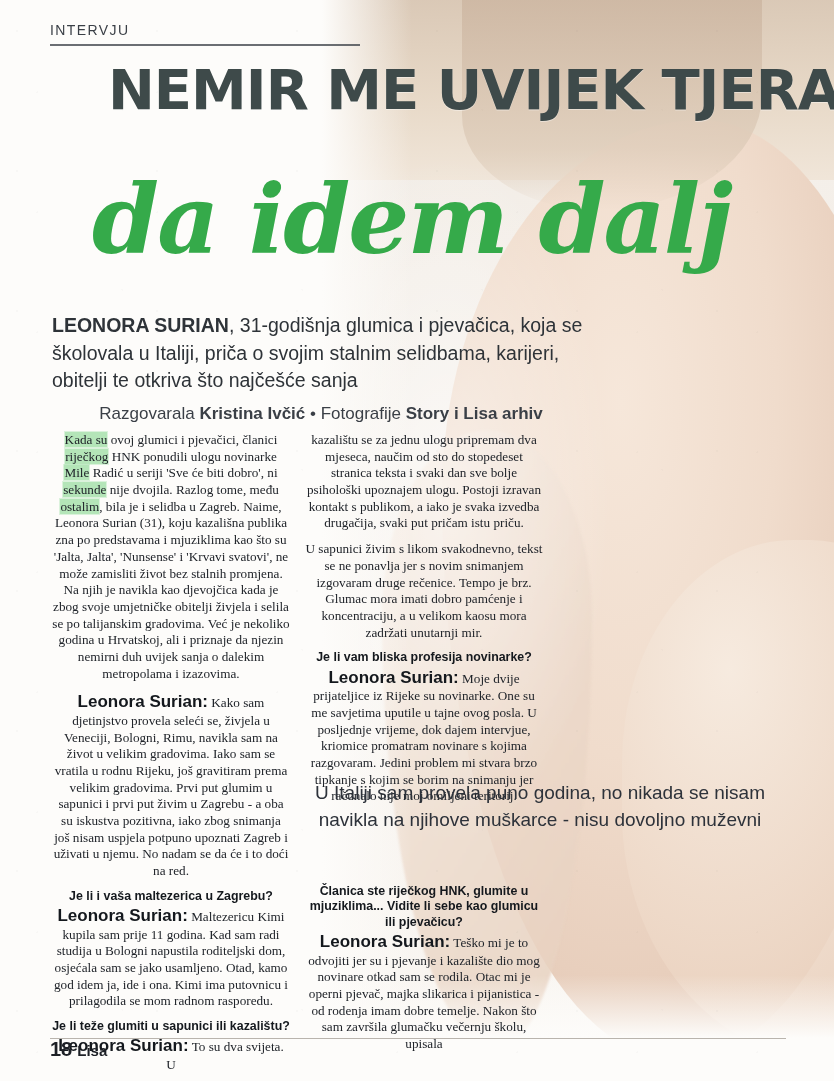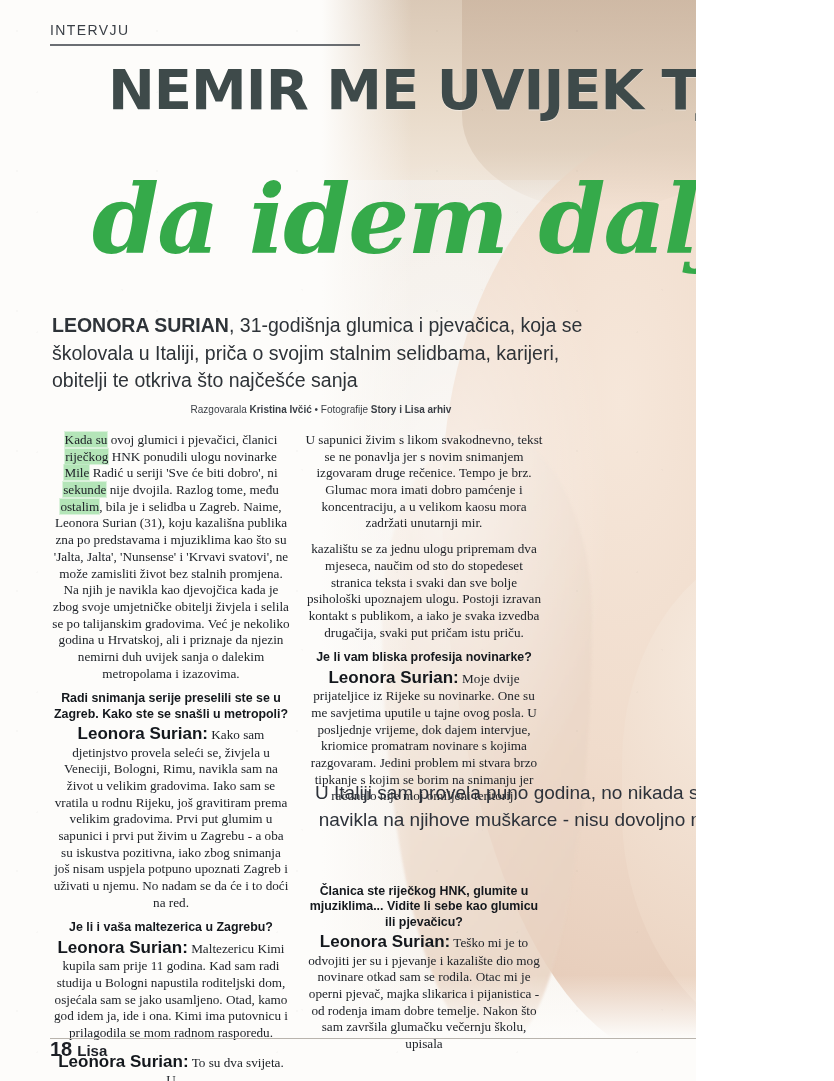--- a/index.html
+++ b/index.html
@@ -9,21 +9,21 @@
   body {
     width: 834px;
     height: 1081px;
     background: #ffffff;
     font-family: "Liberation Sans", sans-serif;
     overflow: hidden;
     position: relative;
   }
   .page {
     position: relative;
-    width: 696px;
+    width: 834px;
     height: 1081px;
     background: #fdfcfa;
     overflow: hidden;
   }
 
   
   .photo {
     position: absolute;
     left: 322px;
     top: 0;
@@ -174,21 +174,21 @@
   }
   .standfirst b {
     font-weight: bold;
   }
   .credits {
     position: absolute;
     left: 52px;
     top: 404px;
     width: 538px;
     text-align: center;
-    font-size: 10px;
+    font-size: 17px;
     color: #3a3f46;
   }
   .credits b { font-weight: bold; }
 
   
   .col {
     position: absolute;
     top: 432px;
     width: 238px;
     font-family: "Liberation Serif", serif;
@@ -279,32 +279,32 @@
   <div class="headline">NEMIR ME UVIJEK TJERA</div>
   <div class="headline-script">da idem dalj</div>
 
   <div class="standfirst"><b>LEONORA SURIAN</b><span>, 31-godišnja glumica i pjevačica, koja se školovala u Italiji, priča o svojim stalnim selidbama, karijeri, obitelji te otkriva što najčešće sanja</span></div>
 
   <div class="credits"><span>Razgovarala </span><b>Kristina Ivčić</b><span> • Fotografije </span><b>Story i Lisa arhiv</b></div>
 
   <div class="col col-1">
     <p><span class="hl">Kada su</span><span> ovoj glumici i pjevačici, članici </span><span class="hl">riječkog</span><span> HNK ponudili ulogu novinarke </span><span class="hl">Mile</span><span> Radić u seriji 'Sve će biti dobro', ni </span><span class="hl">sekunde</span><span> nije dvojila. Razlog tome, među </span><span class="hl">ostalim</span><span>, bila je i selidba u Zagreb. Naime, Leonora Surian (31), koju kazališna publika zna po predstavama i mjuziklima kao što su 'Jalta, Jalta', 'Nunsense' i 'Krvavi svatovi', ne može zamisliti život bez stalnih promjena. Na njih je navikla kao djevojčica kada je zbog svoje umjetničke obitelji živjela i selila se po talijanskim gradovima. Već je nekoliko godina u Hrvatskoj, ali i priznaje da njezin nemirni duh uvijek sanja o dalekim metropolama i izazovima.</span></p>
 
-    <p class="q">Radi snimanja serije preselili ste se u Zagreb. Kako ste se snašli u metropoli?</p>
     <p><span class="spkr">Leonora Surian:</span><span> Kako sam djetinjstvo provela seleći se, živjela u Veneciji, Bologni, Rimu, navikla sam na život u velikim gradovima. Iako sam se vratila u rodnu Rijeku, još gravitiram prema velikim gradovima. Prvi put glumim u sapunici i prvi put živim u Zagrebu - a oba su iskustva pozitivna, iako zbog snimanja još nisam uspjela potpuno upoznati Zagreb i uživati u njemu. No nadam se da će i to doći na red.</span></p>
 
     <p class="q">Je li i vaša maltezerica u Zagrebu?</p>
     <p><span class="spkr">Leonora Surian:</span><span> Maltezericu Kimi kupila sam prije 11 godina. Kad sam radi studija u Bologni napustila roditeljski dom, osjećala sam se jako usamljeno. Otad, kamo god idem ja, ide i ona. Kimi ima putovnicu i prilagodila se mom radnom rasporedu.</span></p>
 
+    <p class="q">Je li teže glumiti u sapunici ili kazalištu?</p>
     <p><span class="spkr">Leonora Surian:</span><span> To su dva svijeta. U</span></p>
   </div>
 
   <div class="col col-2">
+    <p>kazalištu se za jednu ulogu pripremam dva mjeseca, naučim od sto do stopedeset stranica teksta i svaki dan sve bolje psihološki upoznajem ulogu. Postoji izravan kontakt s publikom, a iako je svaka izvedba drugačija, svaki put pričam istu priču.</p>
     <p>U sapunici živim s likom svakodnevno, tekst se ne ponavlja jer s novim snimanjem izgovaram druge rečenice. Tempo je brz. Glumac mora imati dobro pamćenje i koncentraciju, a u velikom kaosu mora zadržati unutarnji mir.</p>
-    <p>kazalištu se za jednu ulogu pripremam dva mjeseca, naučim od sto do stopedeset stranica teksta i svaki dan sve bolje psihološki upoznajem ulogu. Postoji izravan kontakt s publikom, a iako je svaka izvedba drugačija, svaki put pričam istu priču.</p>
 
     <p class="q">Je li vam bliska profesija novinarke?</p>
     <p><span class="spkr">Leonora Surian:</span><span> Moje dvije prijateljice iz Rijeke su novinarke. One su me savjetima uputile u tajne ovog posla. U posljednje vrijeme, dok dajem intervjue, kriomice promatram novinare s kojima razgovaram. Jedini problem mi stvara brzo tipkanje s kojim se borim na snimanju jer računalo nije moj omiljeni teritorij.</span></p>
   </div>
 
   <div class="pullquote">U Italiji sam provela puno godina, no nikada se nisam navikla na njihove muškarce - nisu dovoljno muževni</div>
 
   <div class="col col-3">
     <p class="q">Članica ste riječkog HNK, glumite u mjuziklima... Vidite li sebe kao glumicu ili pjevačicu?</p>
     <p><span class="spkr">Leonora Surian:</span><span> Teško mi je to odvojiti jer su i pjevanje i kazalište dio mog novinare otkad sam se rodila. Otac mi je operni pjevač, majka slikarica i pijanistica - od rodenja imam dobre temelje. Nakon što sam završila glumačku večernju školu, upisala</span></p>

